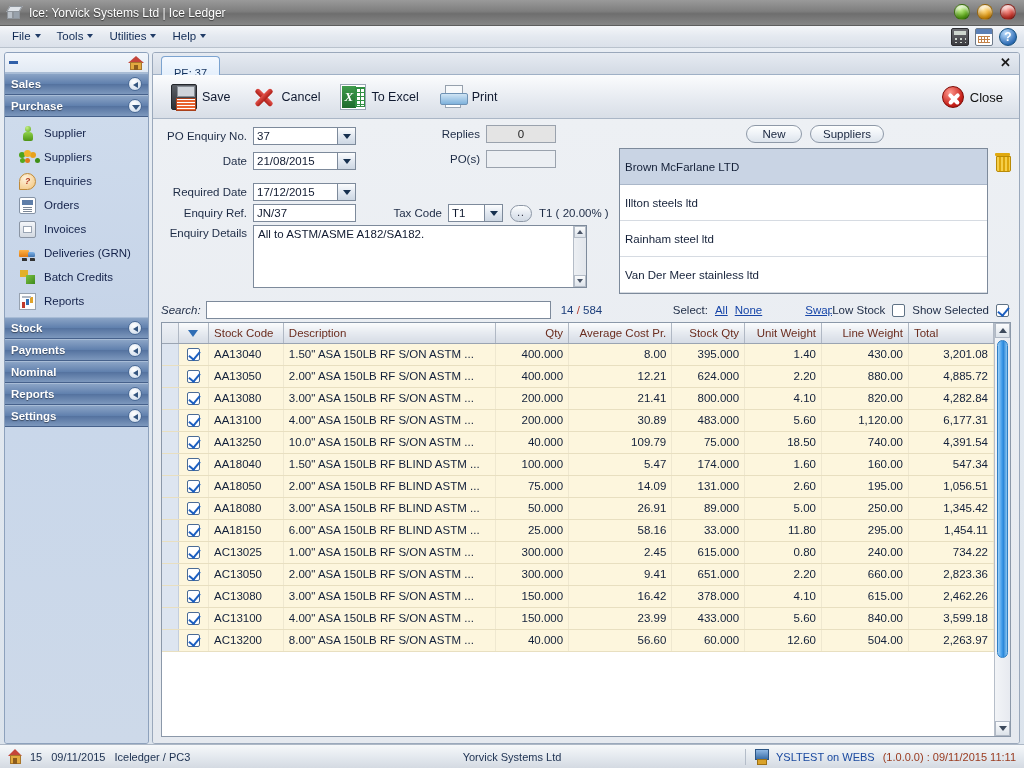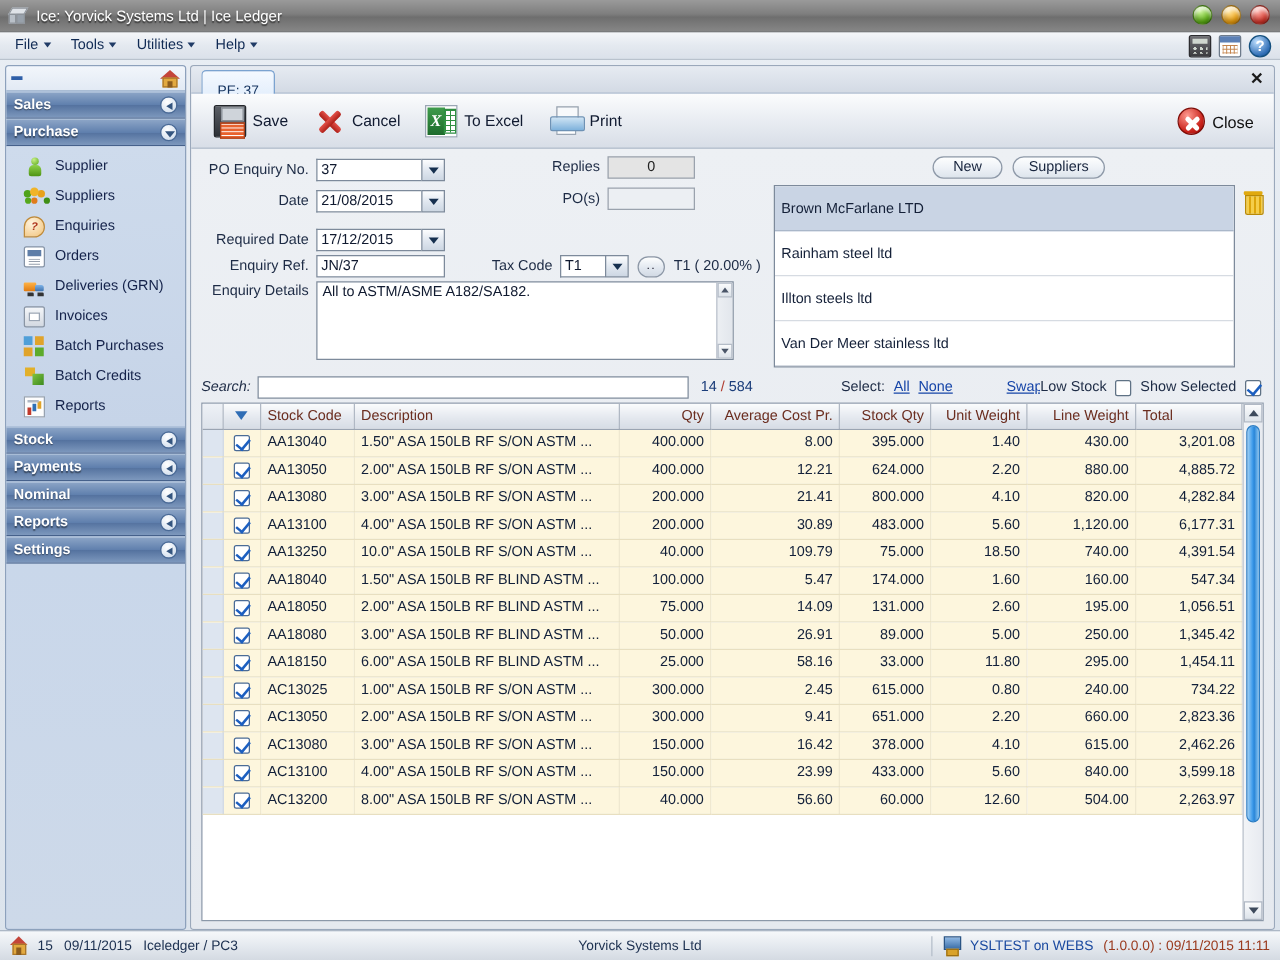--- a/index.html
+++ b/index.html
@@ -361,30 +361,26 @@
           </div>
         <div class="sb-item">
           <i class="ic ic-help">?</i>
           <span class="lbl">Enquiries</span>
           </div>
         <div class="sb-item">
           <i class="ic ic-order"></i>
           <span class="lbl">Orders</span>
           </div>
         <div class="sb-item">
+          <i class="ic ic-invoice"></i>
+          <span class="lbl">Invoices</span>
+          </div>
+        <div class="sb-item">
           <i class="ic ic-truck"></i>
           <span class="lbl">Deliveries (GRN)</span>
-          </div>
-        <div class="sb-item">
-          <i class="ic ic-invoice"></i>
-          <span class="lbl">Invoices</span>
-          </div>
-        <div class="sb-item">
-          <i class="ic ic-batchp"></i>
-          <span class="lbl">Batch Purchases</span>
           </div>
         <div class="sb-item">
           <i class="ic ic-batchc"></i>
           <span class="lbl">Batch Credits</span>
           </div>
         <div class="sb-item">
           <i class="ic ic-report"></i>
           <span class="lbl">Reports</span>
           </div>
       </div>
@@ -519,22 +515,22 @@
           </div>
 
           <div class="rightform">
             <div class="sup-btns">
               <div class="pill">New</div>
               <div class="pill">Suppliers</div>
             </div>
             <div class="sup-wrap">
               <div class="sup-list">
                 <div class="sup-row sel">Brown McFarlane LTD</div>
+                <div class="sup-row">Illton steels ltd</div>
                 <div class="sup-row">Rainham steel ltd</div>
-                <div class="sup-row">Illton steels ltd</div>
                 <div class="sup-row">Van Der Meer stainless ltd</div>
               </div>
               <div class="trash"></div>
             </div>
           </div>
         </div>
 
         <div class="searchbar">
           <div class="slab">Search:</div>
           <input class="sinput" value="" placeholder="" style="">

